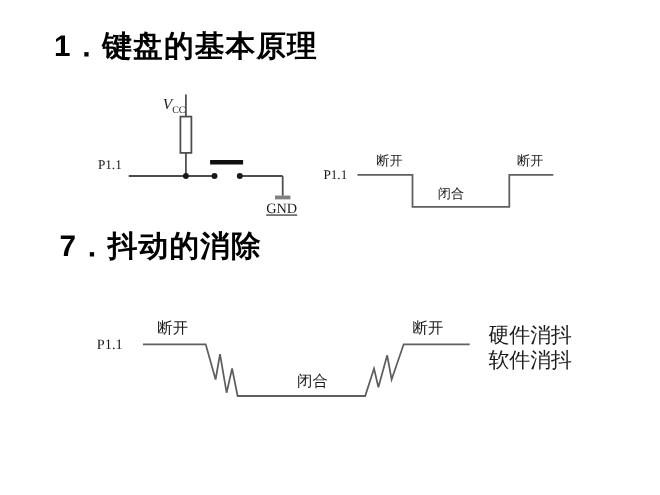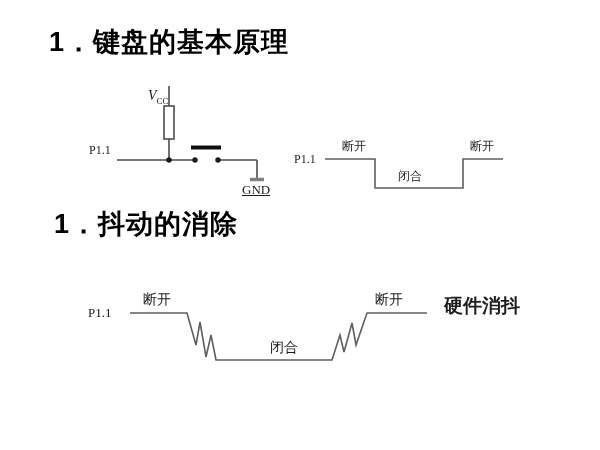--- a/index.html
+++ b/index.html
@@ -20,21 +20,21 @@
   .cjk{font-size:12px;}
   .cjk2{font-size:14px;}
   .vcc{left:125px;top:88px;font-size:14px;margin-left:23px;}
   .vcc i{font-style:italic;}
   .vcc sub{font-size:9px;}
   svg{position:absolute;overflow:visible;}
   .wire{stroke:#4d4d4d;stroke-width:1.6;fill:none;}
   .trace{stroke:#5f5f5f;stroke-width:1.6;fill:none;stroke-linejoin:miter;}
   .notes{
     position:absolute;left:444px;top:294px;font-size:19px;line-height:23px;
-    color:#1c1c1c;white-space:nowrap;font-weight:bold;
+    color:#1c1c1c;white-space:nowrap;
   }
 </style>
 </head>
 <body>
 
 <div class="slide">
 
   <div class="title t1">1．键盘的基本原理</div>
 
   <svg class="circuit" style="left:60px;top:80px;" width="230" height="125" viewBox="0 0 230 125">
@@ -56,27 +56,28 @@
   <div class="lbl" style="left:242px;top:183px;font-size:13px;text-decoration:underline;">GND</div>
 
   <svg style="left:320px;top:140px;" width="190" height="55" viewBox="0 0 190 55">
     <polyline class="trace" points="5,19 55,19 55,48 143,48 143,19 183,19"></polyline>
   </svg>
   <div class="lbl" style="left:294px;top:153px;">P1.1</div>
   <div class="lbl cjk" style="left:342px;top:140px;">断开</div>
   <div class="lbl cjk" style="left:398px;top:170px;">闭合</div>
   <div class="lbl cjk" style="left:470px;top:140px;">断开</div>
 
-  <div class="title t2">1．抖动的消除</div>
+  <div class="title t2">7．抖动的消除</div>
 
   <svg style="left:120px;top:300px;" width="320" height="70" viewBox="0 0 320 70">
     <polyline class="trace" points="10,13 67,13 76,45 80,22 86,57 91,35 96,60 212,60 220,35 224,52 232,23 236,45 247,13 307,13"></polyline>
   </svg>
   <div class="lbl" style="left:88px;top:306px;font-size:13px;">P1.1</div>
   <div class="lbl cjk2" style="left:143px;top:292px;">断开</div>
   <div class="lbl cjk2" style="left:270px;top:340px;">闭合</div>
   <div class="lbl cjk2" style="left:375px;top:292px;">断开</div>
 
   <div class="notes">
     <div>硬件消抖</div>
+    <div>软件消抖</div>
   </div>
 
 </div>
 
 </body></html>

